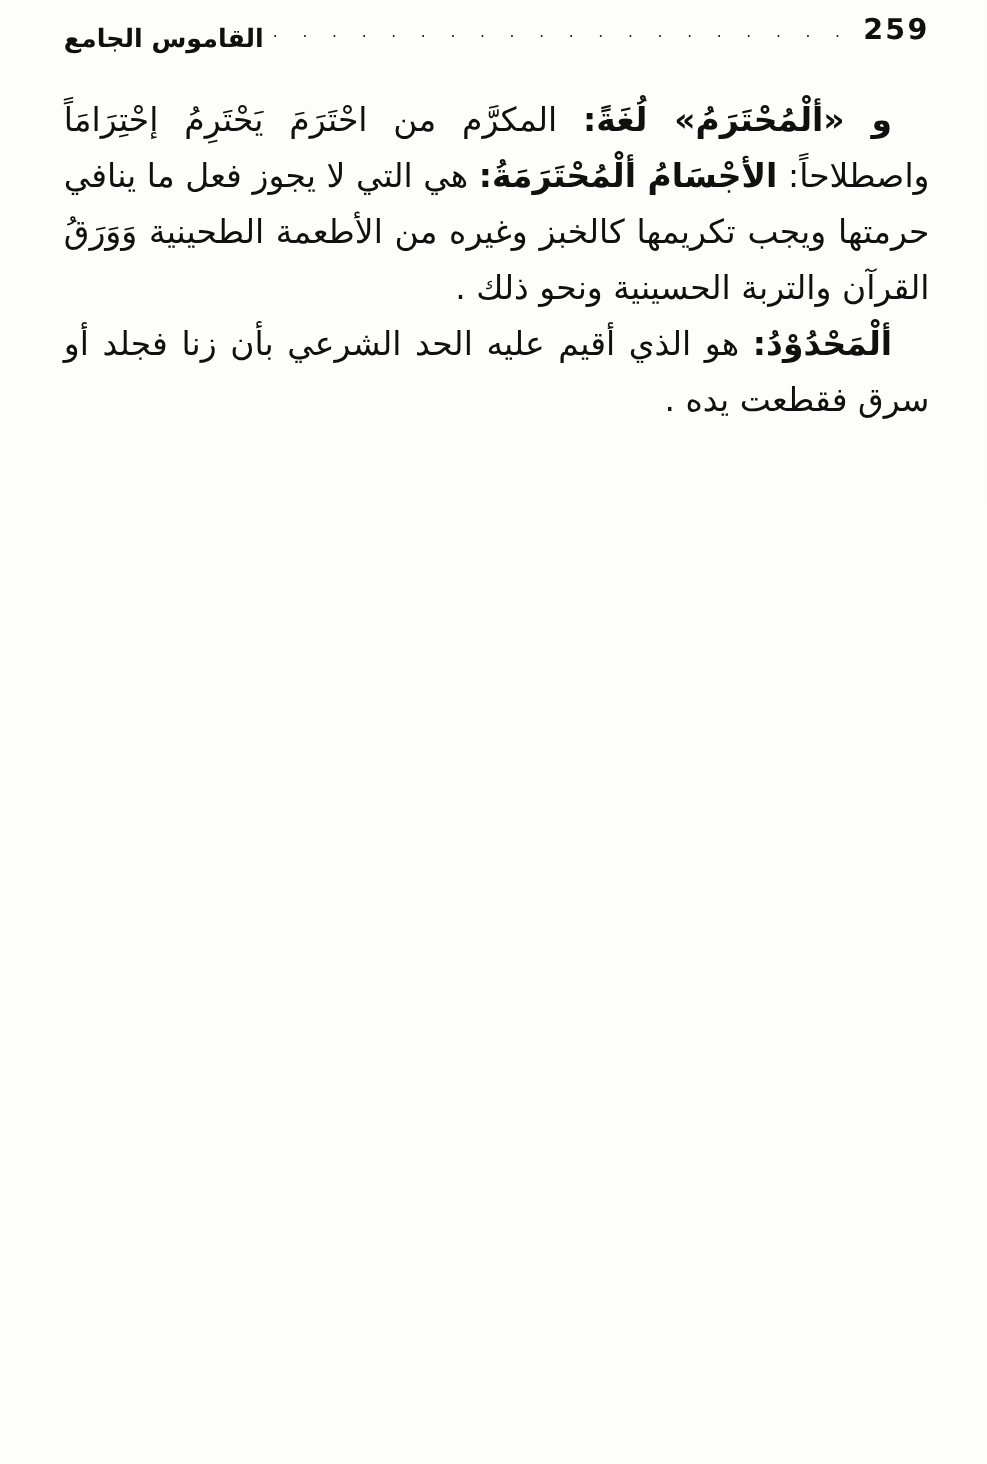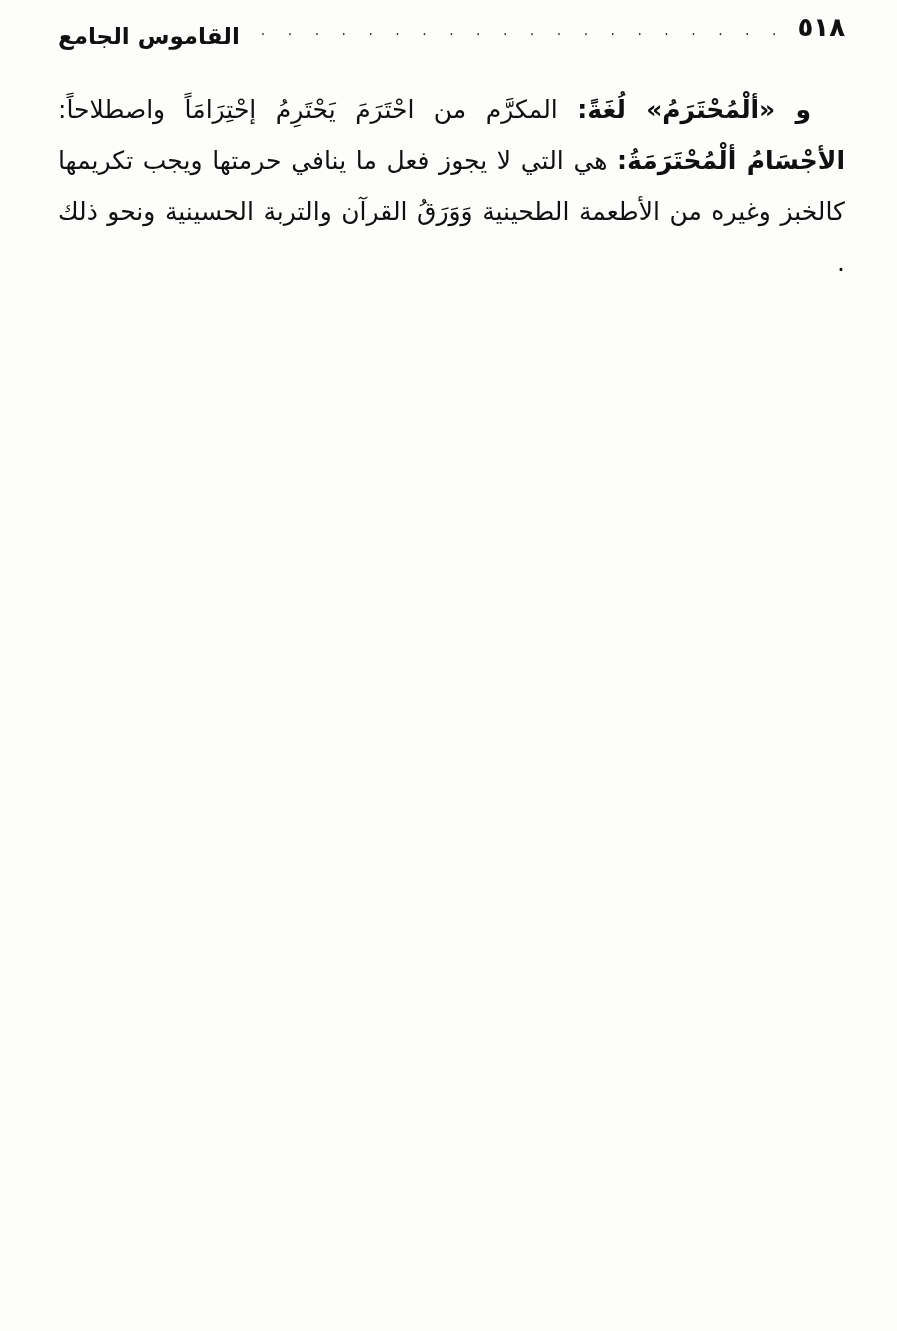--- a/index.html
+++ b/index.html
@@ -49,42 +49,43 @@
     font-size: 23px;
     line-height: 1;
     padding-bottom: 2px;
   }
   
   .content {
     margin: 34px 52px 0 58px;
     direction: rtl;
     text-align: justify;
     text-justify: inter-word;
-    font-size: 25px;
+    font-size: 30px;
     line-height: 51px;
   }
   .entry {
     margin: 0;
     text-indent: 34px;
   }
   .term {
     font-weight: bold;
   }
   .bodytext {
     font-weight: normal;
   }
 </style>
 </head>
 <body>
 
 <div class="page">
 
   <div class="header">
-    <span class="pagenum">٥١٨</span>
+    <span class="pagenum">259</span>
     <span class="leader">. . . . . . . . . . . . . . . . . . . . . . . . . . . . . . . . . . . . . . . . . . . . . . . . . . . . . . . . . . . .</span>
     <span class="title">القاموس الجامع</span>
   </div>
 
   <div class="content">
       <p class="entry"><span class="term">و «ألْمُحْتَرَمُ» لُغَةً:</span><span class="bodytext"> المكرَّم من احْتَرَمَ يَحْتَرِمُ إحْتِرَامَاً واصطلاحاً: </span><span class="term">الأجْسَامُ ألْمُحْتَرَمَةُ:</span><span class="bodytext"> هي التي لا يجوز فعل ما ينافي حرمتها ويجب تكريمها كالخبز وغيره من الأطعمة الطحينية وَوَرَقُ القرآن والتربة الحسينية ونحو ذلك .</span></p>
+      <p class="entry"><span class="term">ألْمَحْدُوْدُ:</span><span class="bodytext"> هو الذي أقيم عليه الحد الشرعي بأن زنا فجلد أو سرق فقطعت يده .</span></p>
     </div>
 
 </div>
 
 </body></html>

